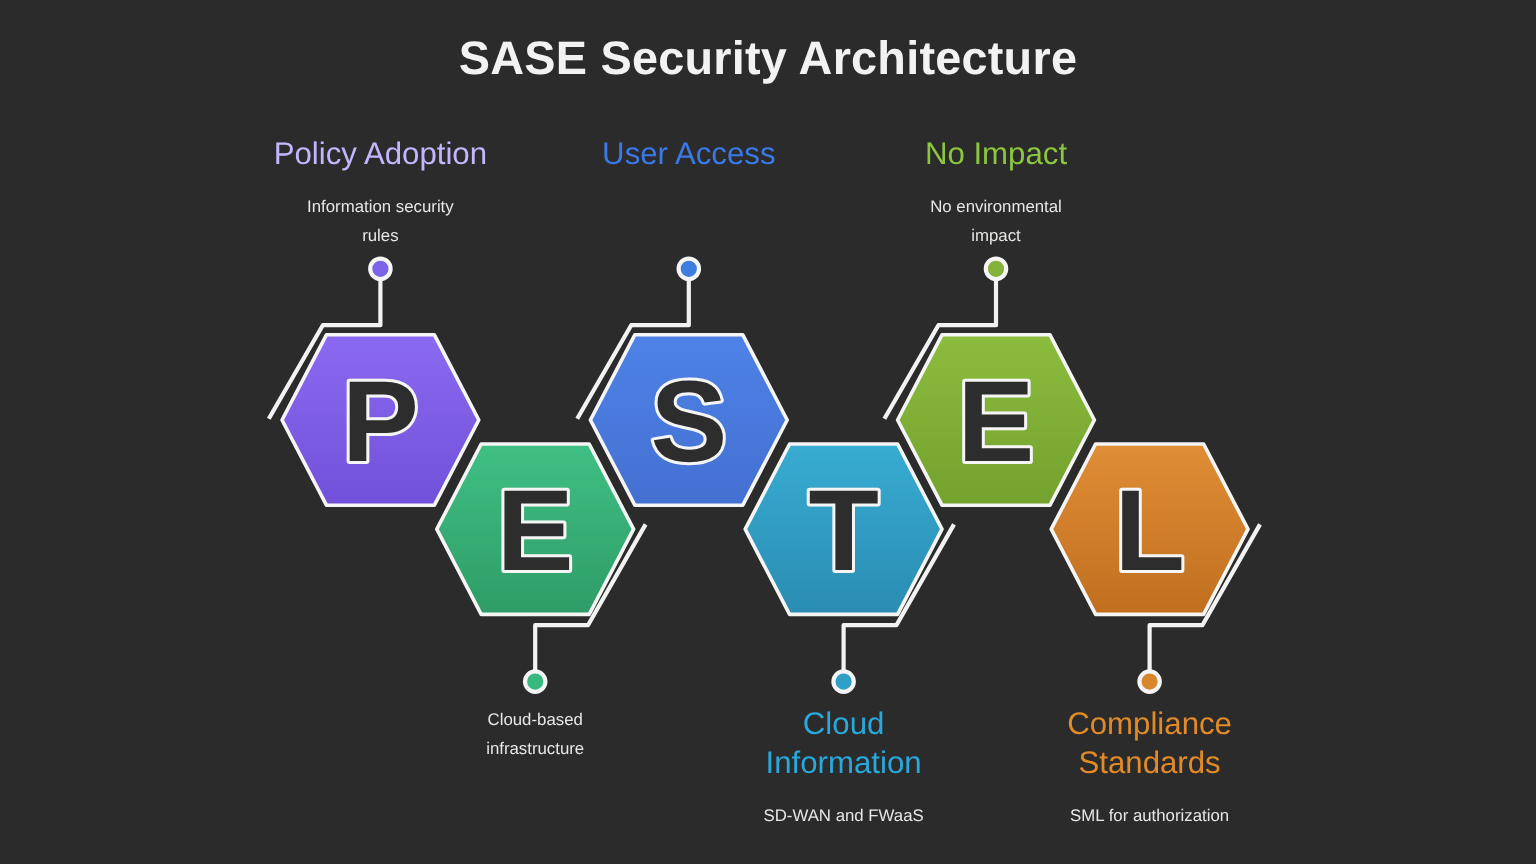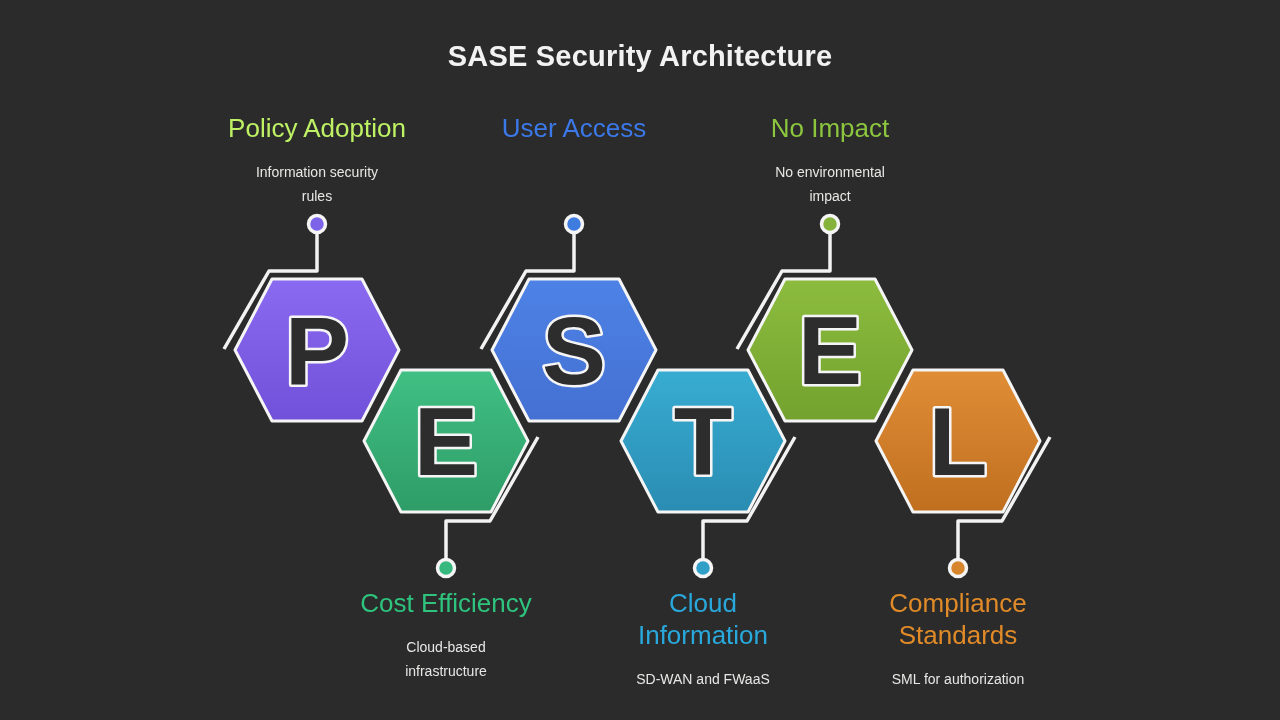--- a/index.html
+++ b/index.html
@@ -5,23 +5,22 @@
   html,body { margin:0; padding:0; }
   body {
     width:1280px; height:720px;
     background:#2b2b2b;
     font-family:"Liberation Sans", sans-serif;
     position:relative; overflow:hidden;
   }
   .title {
     position:absolute; top:28px; left:0; width:1280px;
     text-align:center;
-    font-size:29px; font-weight:bold; color:#f2f2f2;
+    font-size:39px; font-weight:bold; color:#f2f2f2;
     letter-spacing:0.2px;
-    margin-top:12px;
   }
   #diagram-svg { position:absolute; left:0; top:0; }
   .callout { position:absolute; width:244px; text-align:center; }
   .callout .heading {
     font-size:26px; line-height:32px; font-weight:400;
     margin:0 0 16px 0; white-space:pre-line;
   }
   .callout .sub {
     font-size:14px; line-height:24px; color:#e7e7e5;
     white-space:pre-line;
@@ -92,26 +91,25 @@
       <circle cx="446" cy="568" r="8.5" fill="#36b87e" stroke="#f5f5f5" stroke-width="3.5"></circle>
       <circle cx="574" cy="224" r="8.5" fill="#3f7ce0" stroke="#f5f5f5" stroke-width="3.5"></circle>
       <circle cx="703" cy="568" r="8.5" fill="#2f9fc8" stroke="#f5f5f5" stroke-width="3.5"></circle>
       <circle cx="830" cy="224" r="8.5" fill="#84b23a" stroke="#f5f5f5" stroke-width="3.5"></circle>
       <circle cx="958" cy="568" r="8.5" fill="#d8862e" stroke="#f5f5f5" stroke-width="3.5"></circle>
     </g>
 </svg>
 
 <div id="callout-layer">
     <div class="callout" style="left: 195px; top: 112px;">
-      <div class="heading" style="color: #bef264;">Policy Adoption</div>
+      <div class="heading" style="color: #c4b5fd;">Policy Adoption</div>
       <div class="sub">Information security
 rules</div>
     </div>
     <div class="callout" style="left: 324px; top: 587px;">
-      <div class="heading" style="color: rgb(46, 196, 126);">Cost Efficiency</div>
       <div class="sub">Cloud-based
 infrastructure</div>
     </div>
     <div class="callout" style="left: 452px; top: 112px;">
       <div class="heading" style="color: rgb(59, 120, 232);">User Access</div>
     </div>
     <div class="callout" style="left: 581px; top: 587px;">
       <div class="heading" style="color: rgb(41, 168, 220);">Cloud
 Information</div>
       <div class="sub">SD-WAN and FWaaS</div>

